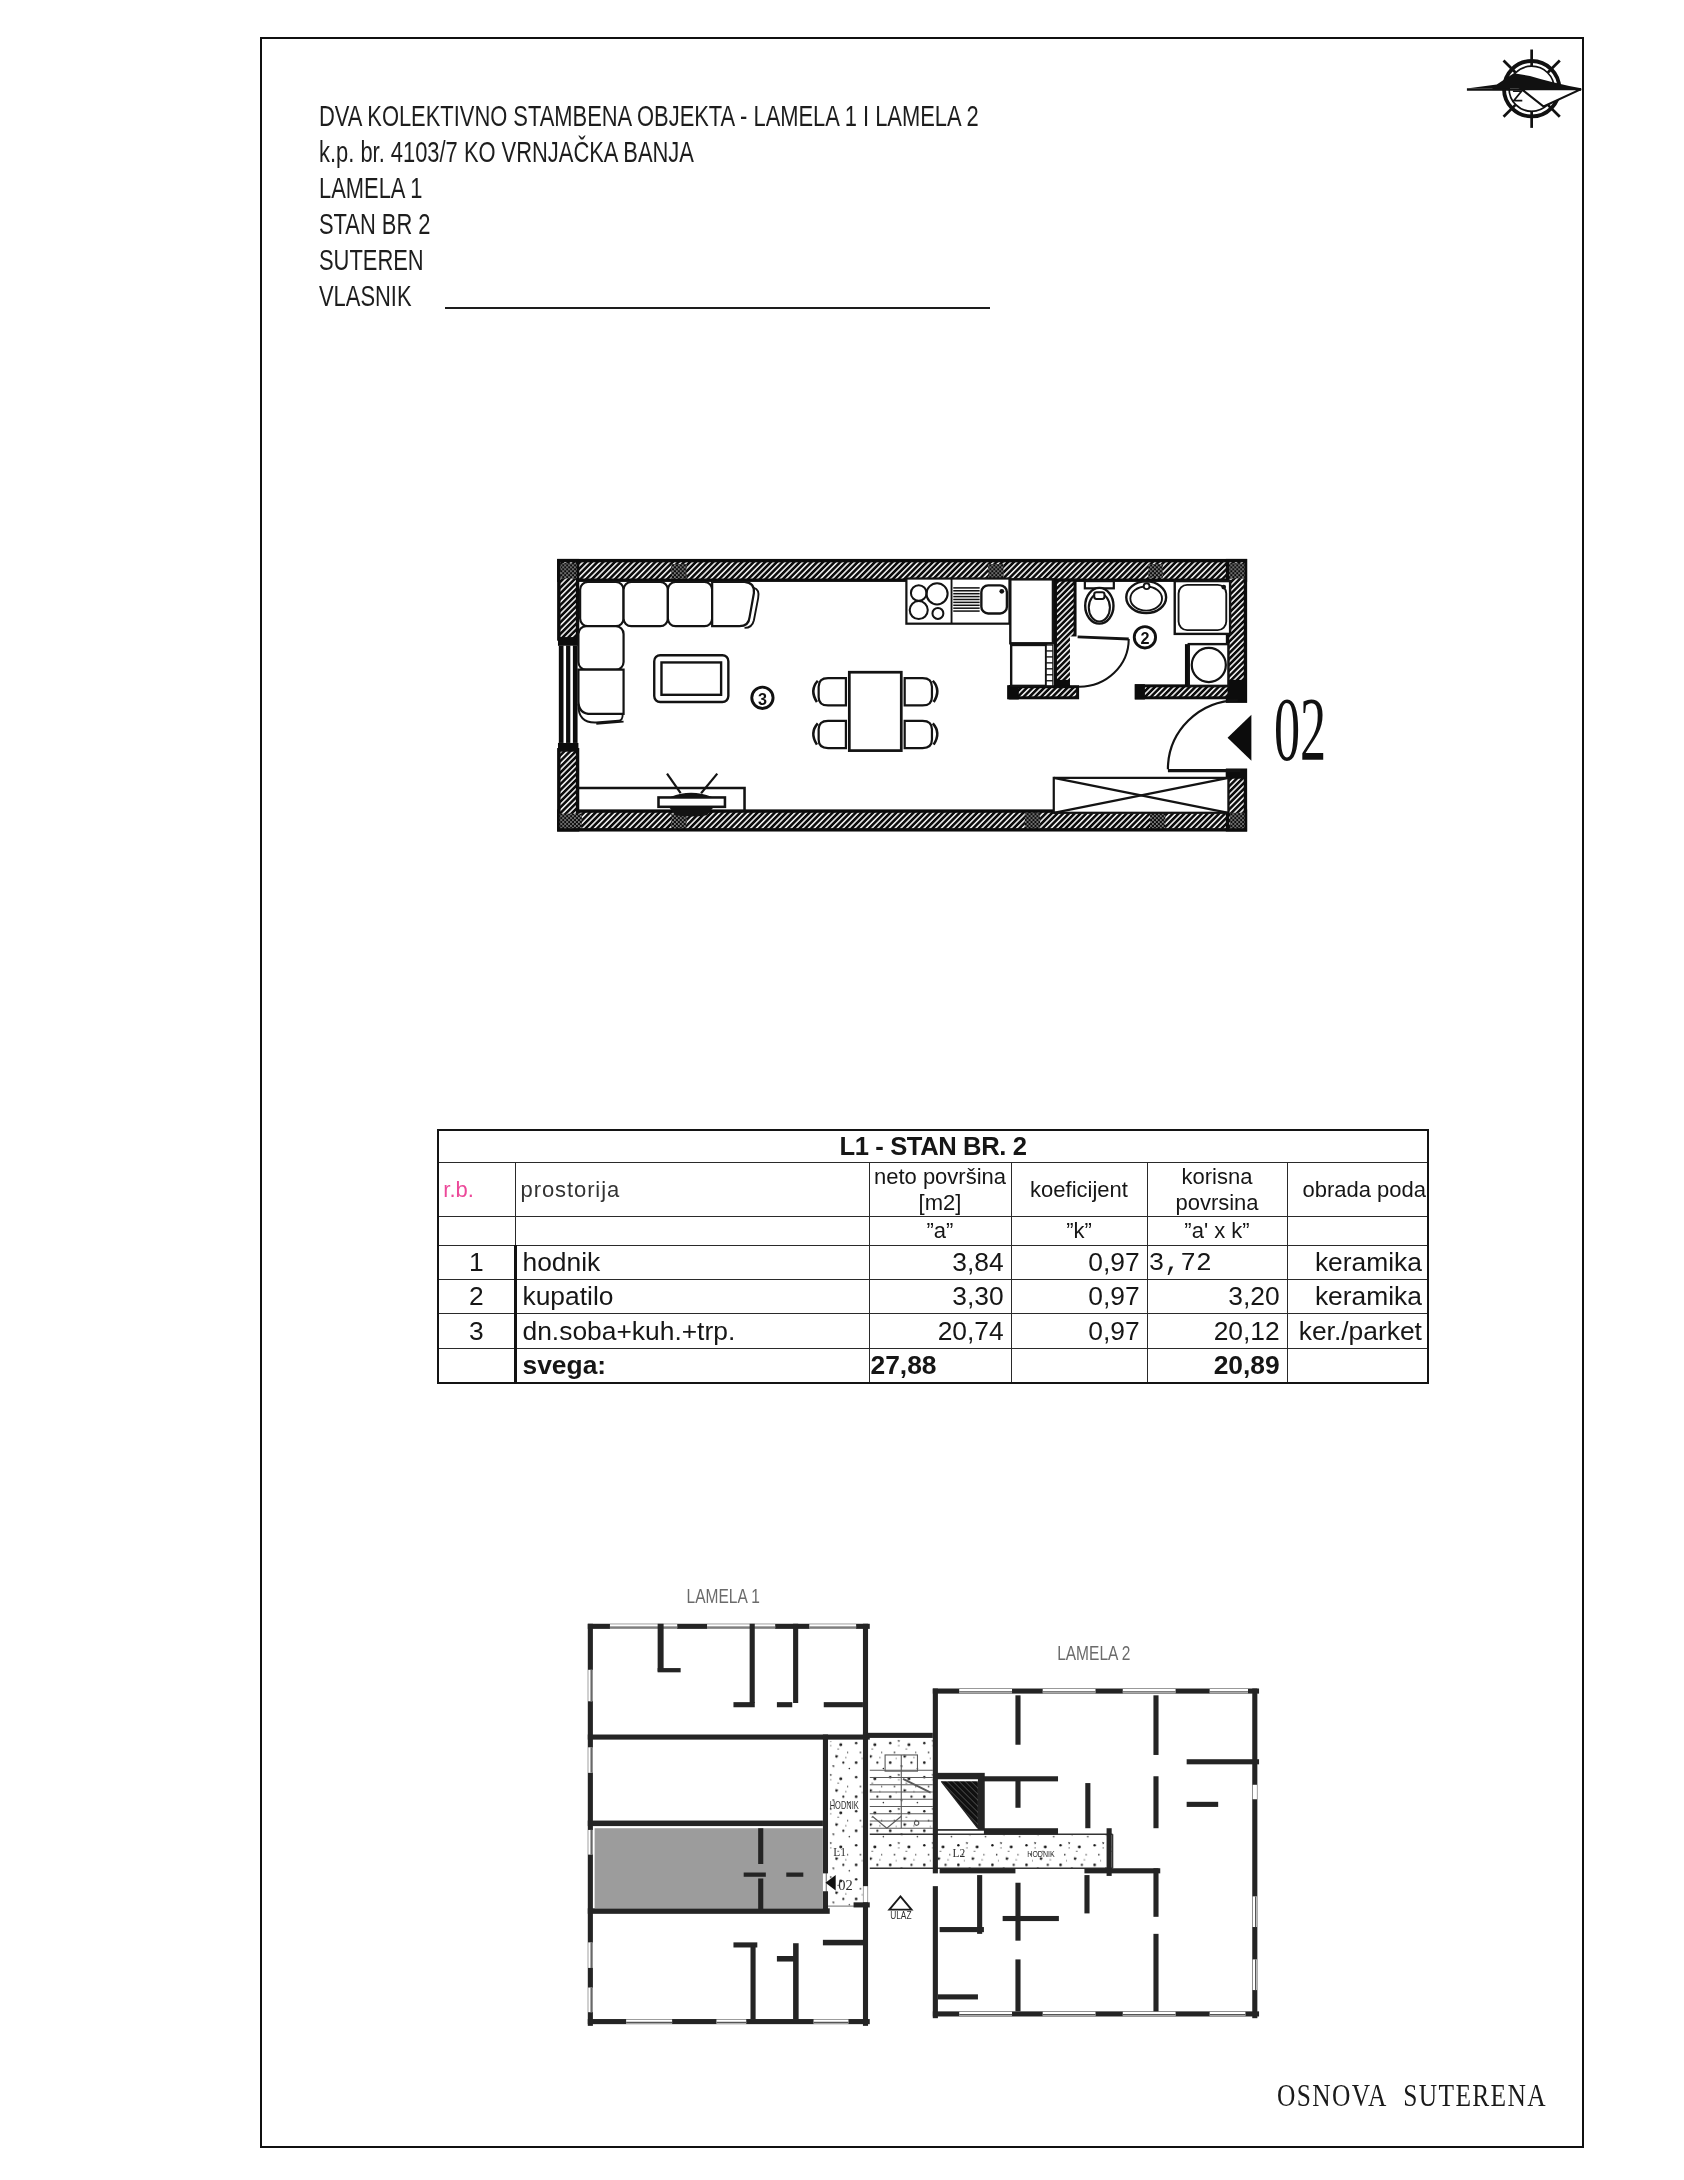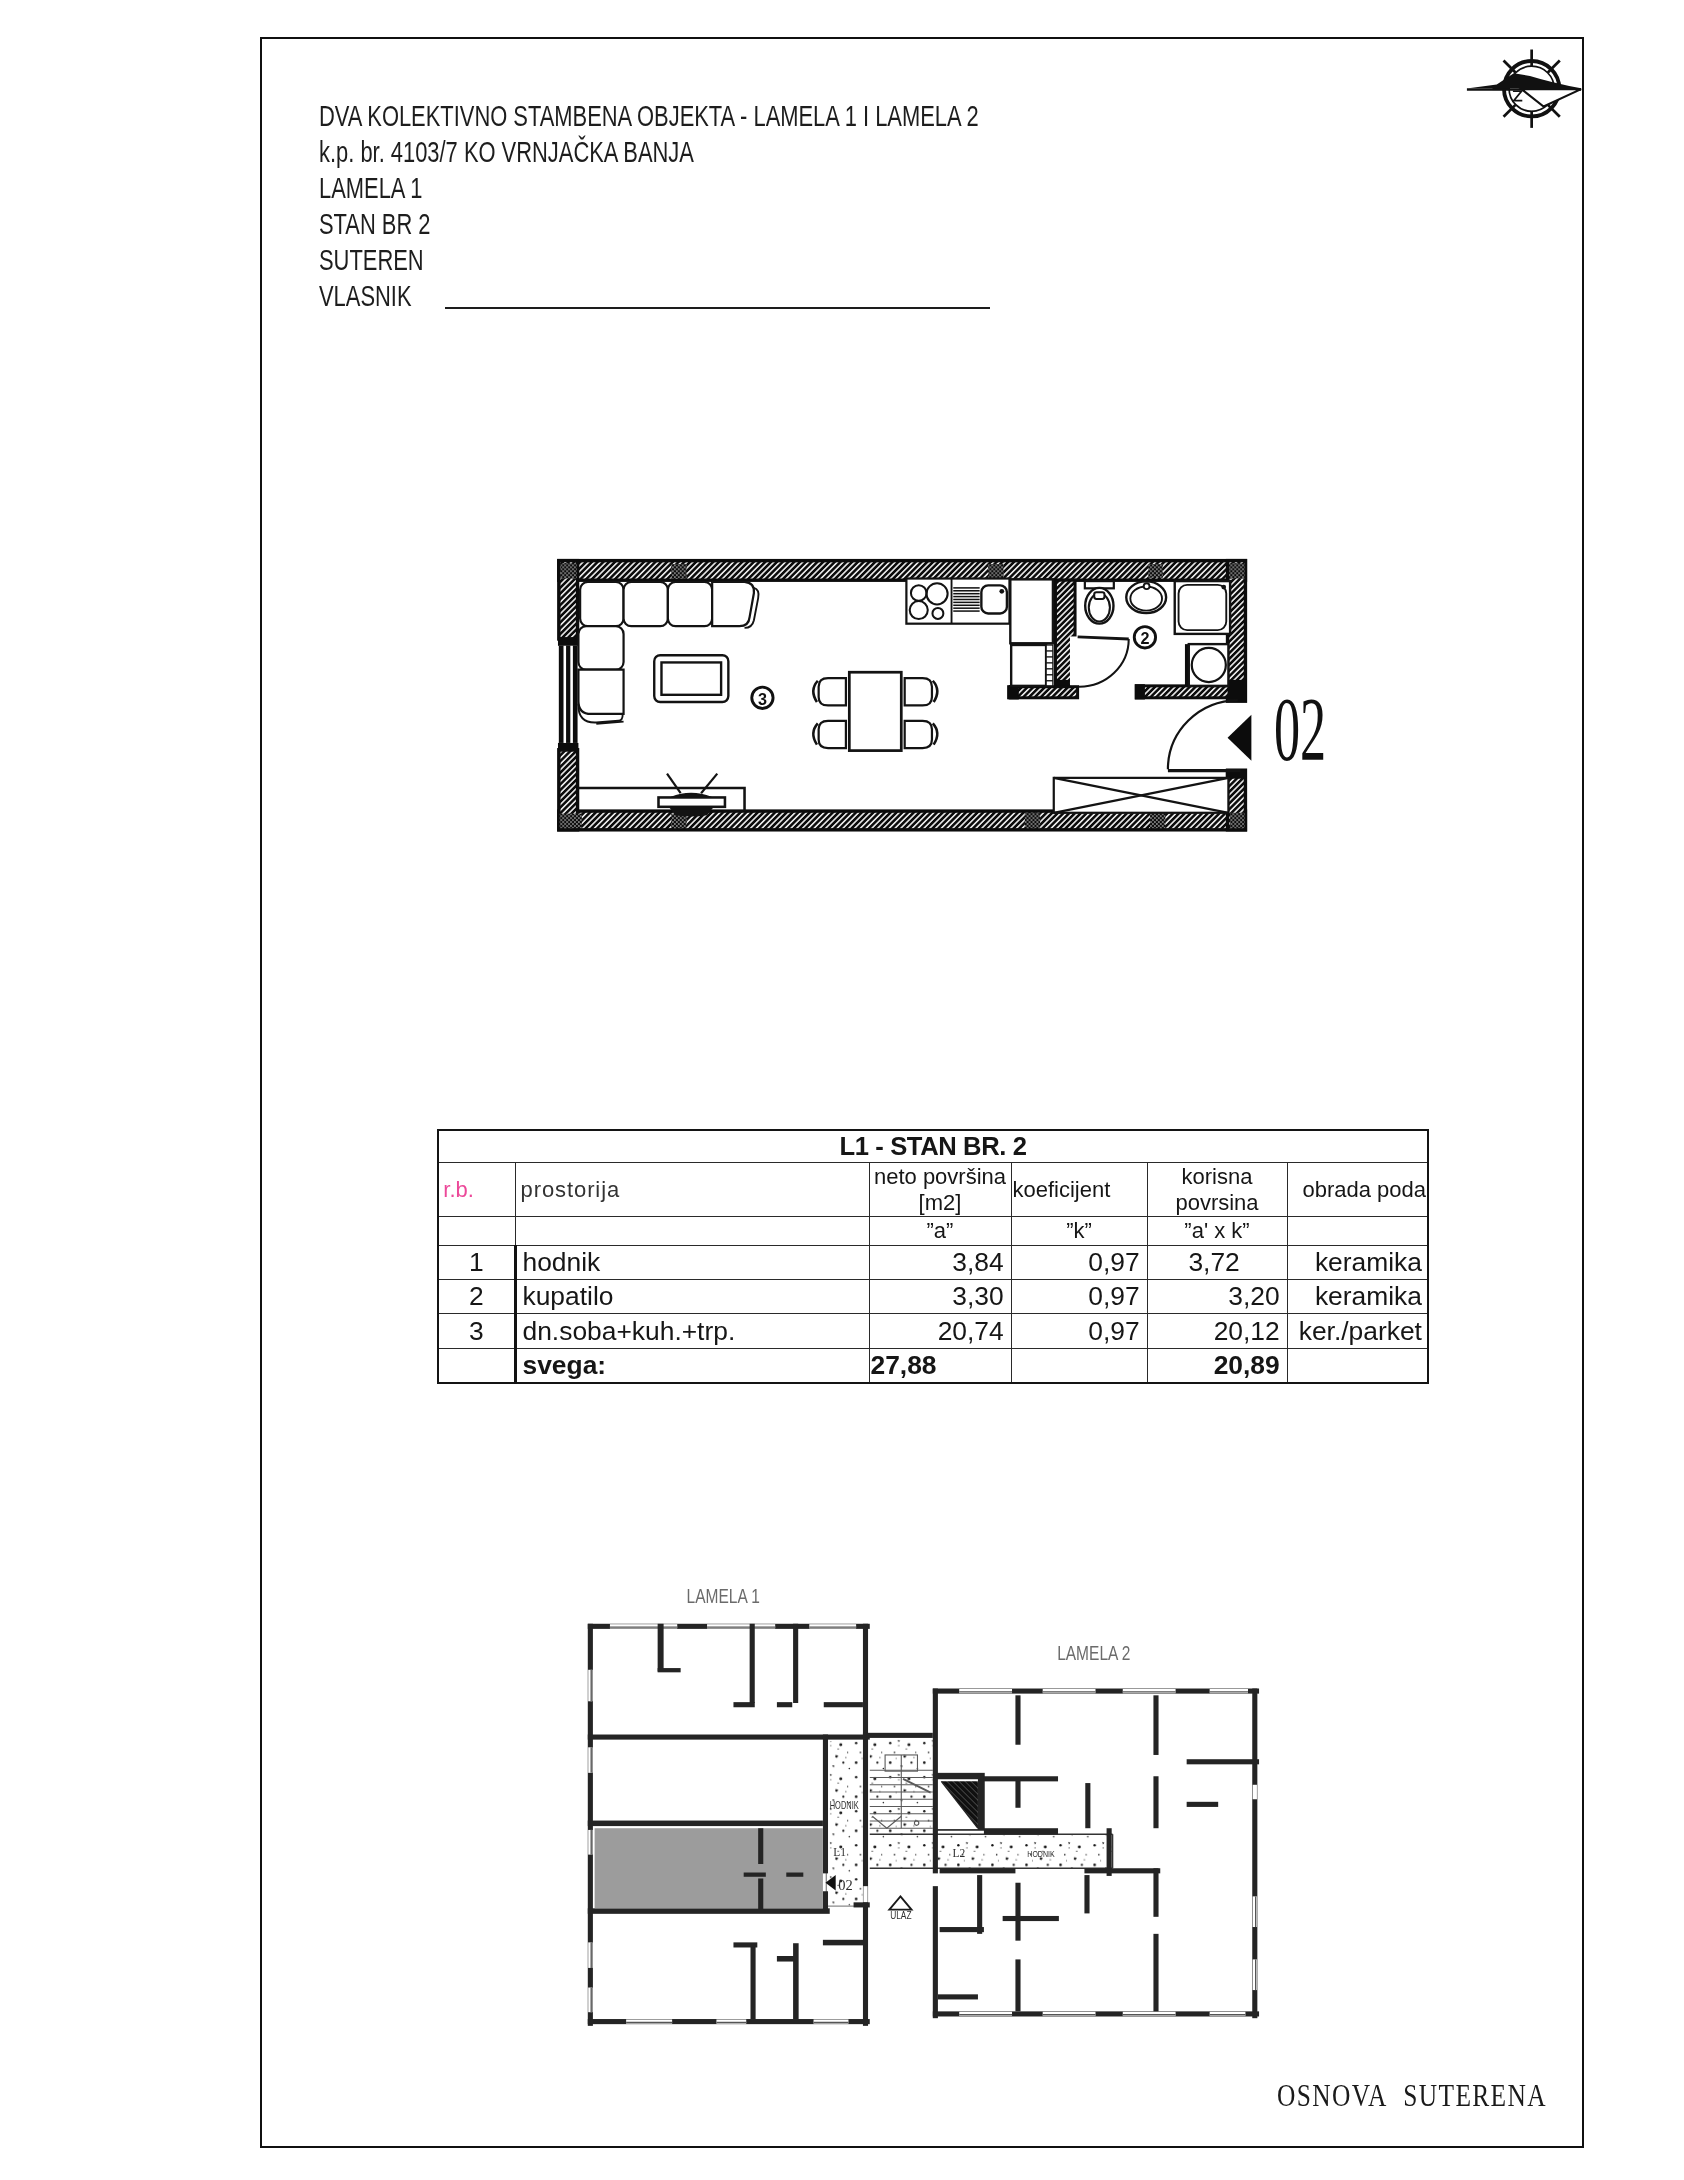--- a/index.html
+++ b/index.html
@@ -497,38 +497,38 @@
           <col style="width:141px">
   </colgroup>
   <tbody>
           <tr style="height:30px;margin-top:25px;">
     <td colspan="6" style="border:1.7px solid #2a2a2a;text-align:center;font-weight:bold;font-size:25.6px;letter-spacing:-0.4px;">L1 - STAN BR. 2</td>
   </tr>
   <tr style="height:51px;font-size:22px;">
     <td style="border:1.7px solid #2a2a2a;padding-left:4.3px;vertical-align:middle;color:#ec4899;">r.b.</td>
     <td style="border:1.7px solid #2a2a2a;padding-left:5.1px;vertical-align:middle;color:#333;letter-spacing:0.9px;">prostorija</td>
     <td style="border:1.7px solid #2a2a2a;text-align:center;vertical-align:middle;line-height:25.6px;">neto površina<br>[m2]</td>
-    <td style="border:1.7px solid #2a2a2a;vertical-align:middle;">koeficijent</td>
+    <td style="border:1.7px solid #2a2a2a;text-align:center;vertical-align:middle;">koeficijent</td>
     <td style="border:1.7px solid #2a2a2a;text-align:center;vertical-align:middle;line-height:25.6px;">korisna<br>povrsina</td>
     <td style="border:1.7px solid #2a2a2a;text-align:right;vertical-align:middle;">obrada poda</td>
   </tr>
   <tr style="height:25px;font-size:22px;">
     <td style="border:1.7px solid #2a2a2a;"></td>
     <td style="border:1.7px solid #2a2a2a;"></td>
     <td style="border:1.7px solid #2a2a2a;text-align:center;">”a”</td>
     <td style="border:1.7px solid #2a2a2a;text-align:center;">”k”</td>
     <td style="border:1.7px solid #2a2a2a;text-align:center;">”a' x k”</td>
     <td style="border:1.7px solid #2a2a2a;"></td>
   </tr>
   <tr style="height:34px;font-size:26.4px;">
     <td style="border:1.7px solid #2a2a2a;text-align:center;">1</td>
     <td style="border-left:3.4px solid #111;border-top:1.7px solid #2a2a2a;border-bottom:1.7px solid #2a2a2a;border-right:1.7px solid #2a2a2a;padding-left:6px;">hodnik</td>
     <td style="border:1.7px solid #2a2a2a;text-align:right;padding-right:6.8px;">3,84</td>
     <td style="border:1.7px solid #2a2a2a;text-align:right;padding-right:6.8px;">0,97</td>
-    <td style="border:1.7px solid #2a2a2a;text-align:center;padding-right:6.8px;">3,72</td>
+    <td style="border:1.7px solid #2a2a2a;text-align:left;padding-right:6.8px;font-family:Liberation Mono, monospace;">3,72</td>
     <td style="border:1.7px solid #2a2a2a;text-align:right;padding-right:5.1px;">keramika</td>
   </tr>
   <tr style="height:34px;font-size:26.4px;">
     <td style="border:1.7px solid #2a2a2a;text-align:center;">2</td>
     <td style="border-left:3.4px solid #111;border-top:1.7px solid #2a2a2a;border-bottom:1.7px solid #2a2a2a;border-right:1.7px solid #2a2a2a;padding-left:6px;">kupatilo</td>
     <td style="border:1.7px solid #2a2a2a;text-align:right;padding-right:6.8px;">3,30</td>
     <td style="border:1.7px solid #2a2a2a;text-align:right;padding-right:6.8px;">0,97</td>
     <td style="border:1.7px solid #2a2a2a;text-align:right;padding-right:6.8px;">3,20</td>
     <td style="border:1.7px solid #2a2a2a;text-align:right;padding-right:5.1px;">keramika</td>
   </tr>

